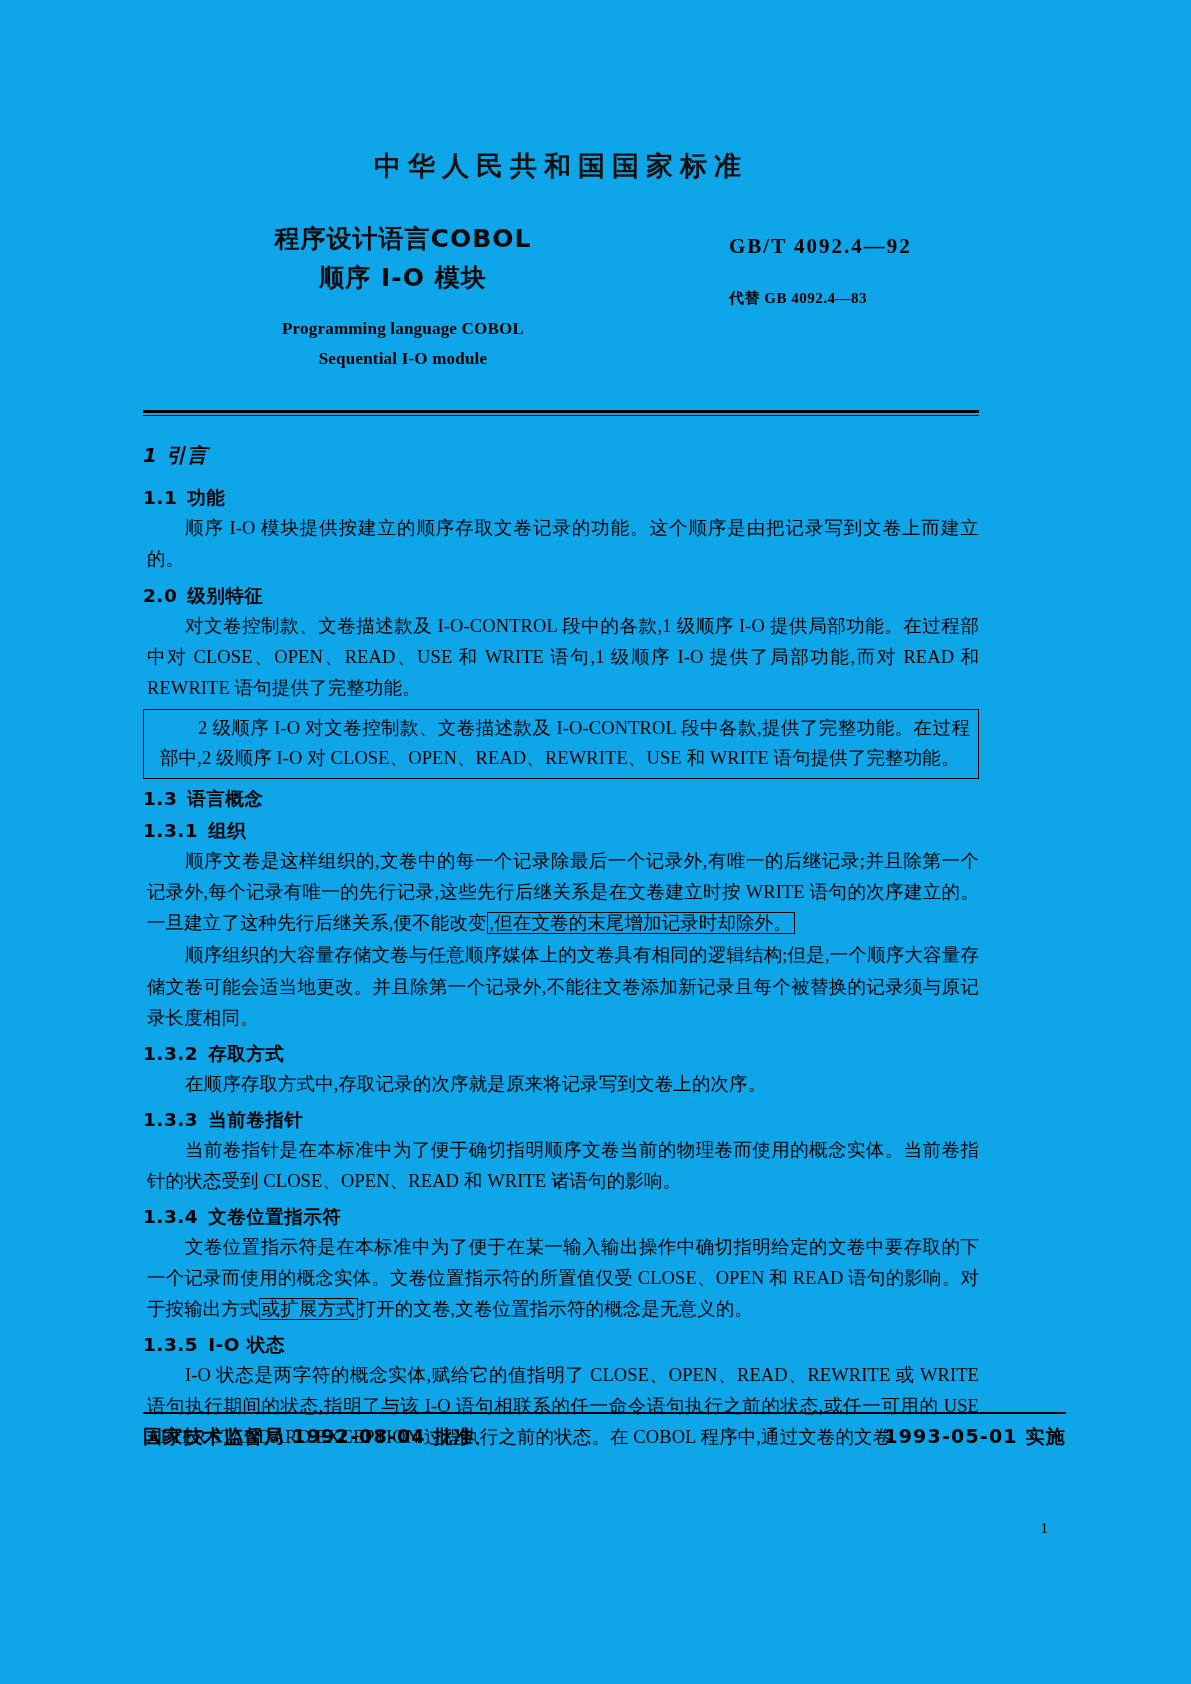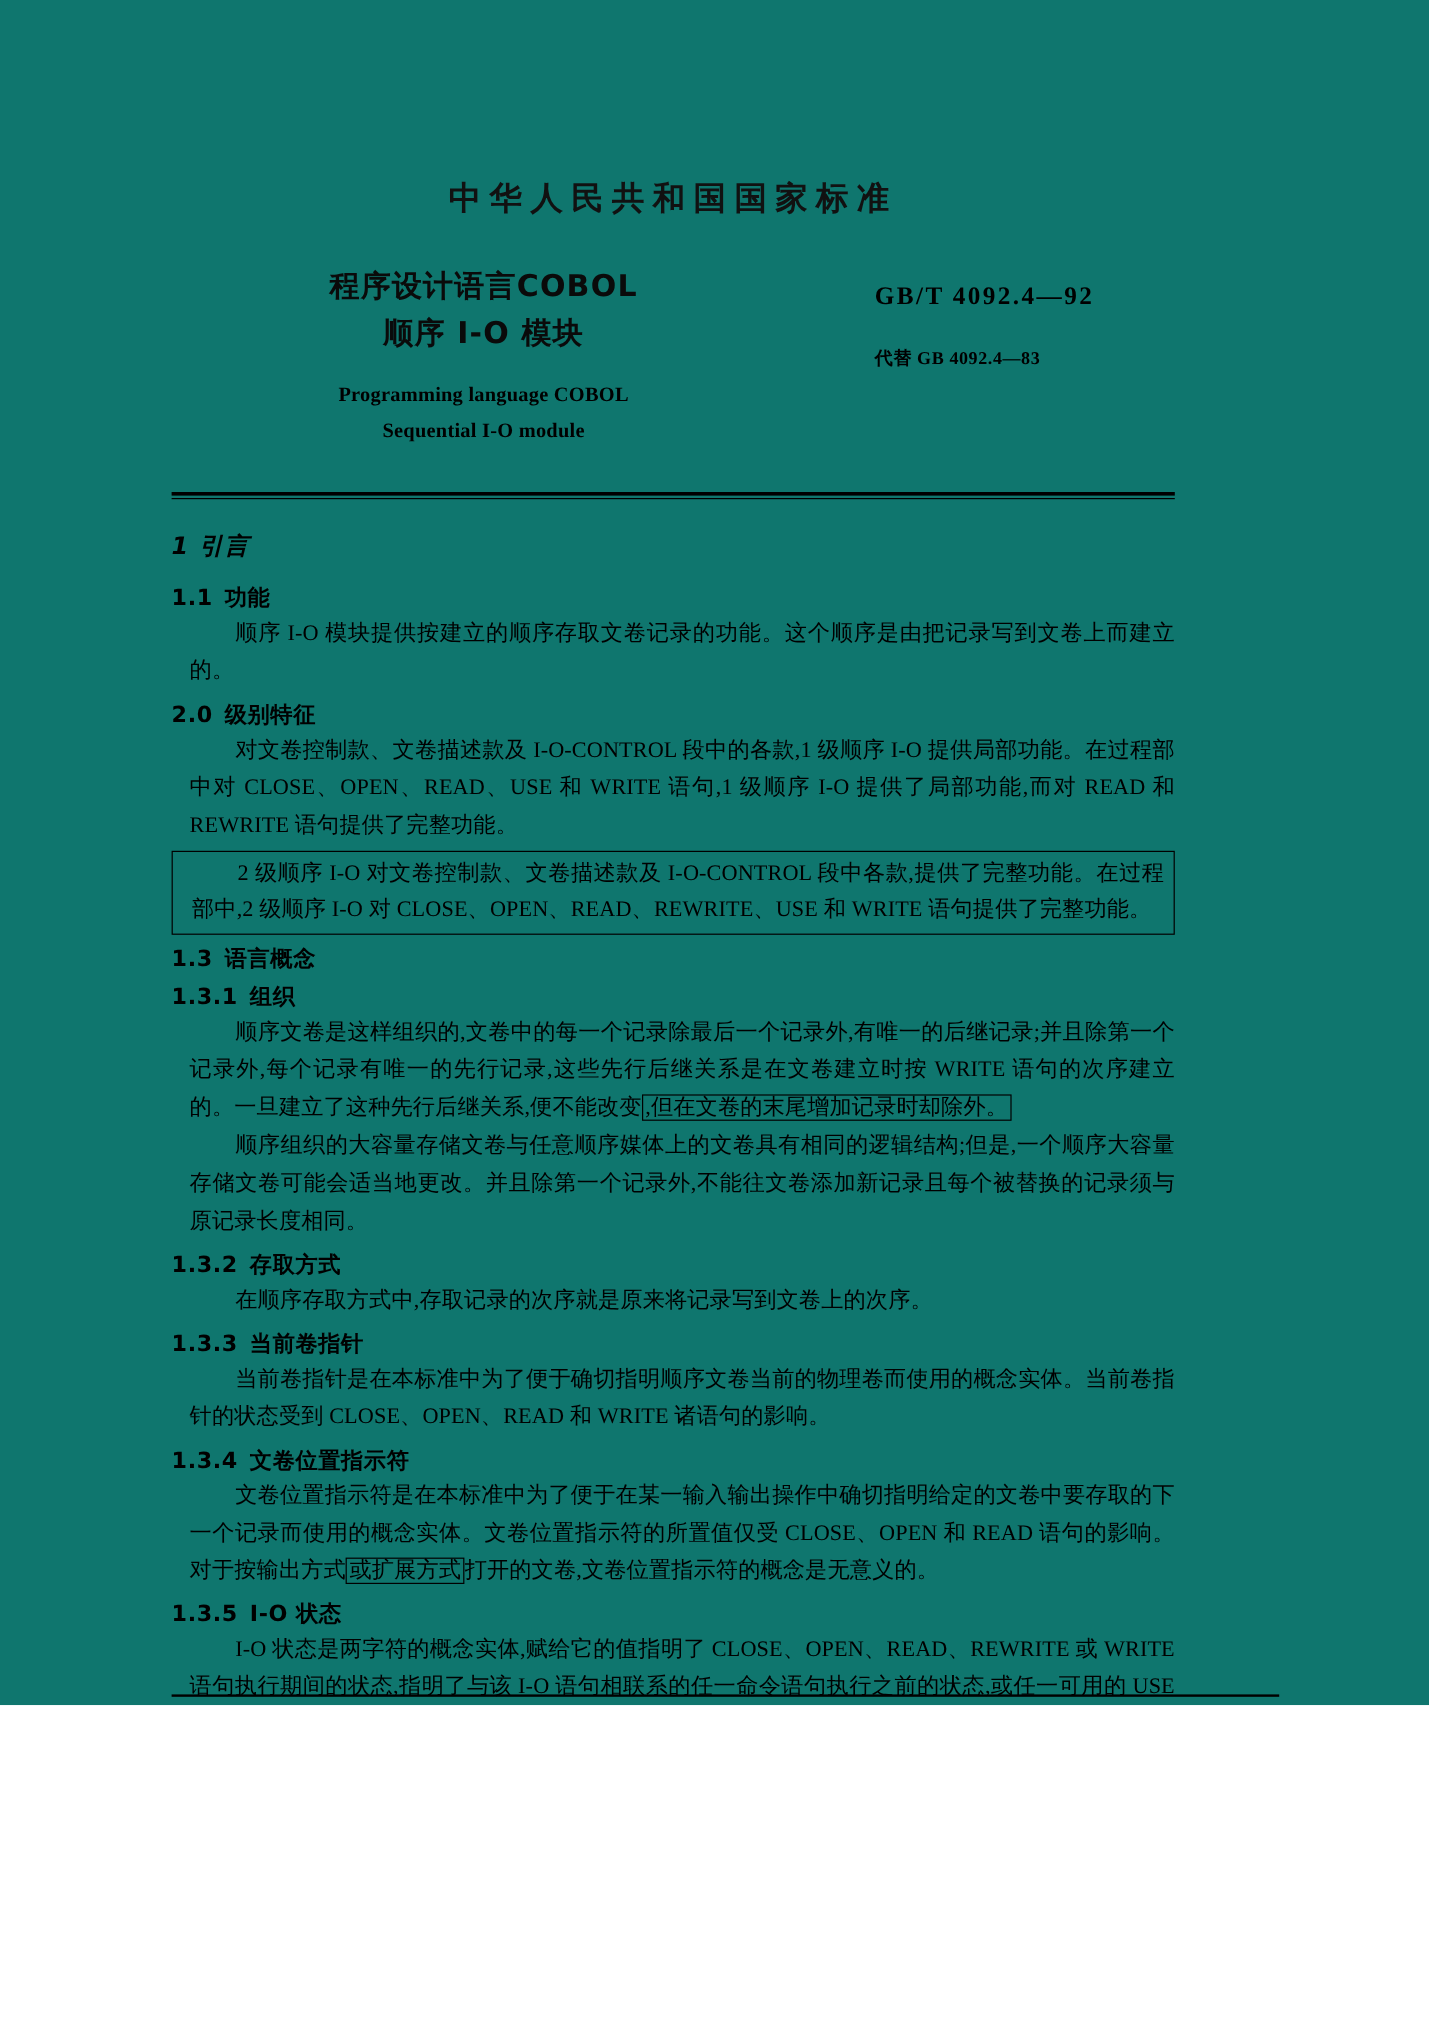--- a/index.html
+++ b/index.html
@@ -7,22 +7,22 @@
     padding: 0;
     background: #ffffff;
   }
   body {
     font-family: "Liberation Serif", "DejaVu Serif", serif;
     color: #000000;
   }
   #page {
     position: relative;
     width: 1191px;
-    height: 1421px;
-    background: #0f766e;
+    height: 1684px;
+    background: #0ea5e9;
     overflow: hidden;
     margin: 0 auto;
   }
   .content {
     position: absolute;
     left: 143px;
     top: 0;
     width: 836px;
   }
 
@@ -113,21 +113,21 @@
   }
   .h2 {
     font-family: "DejaVu Sans", "Liberation Sans", sans-serif;
     font-weight: bold;
     font-size: 18.5px;
     margin: 7px 0 3px 0;
     letter-spacing: 0.5px;
   }
   .h2 .num { margin-right: 10px; }
   p.para {
-    margin: 0 0 1px 15px;
+    margin: 0 0 1px 4px;
     text-indent: 38px;
     text-align: justify;
     text-justify: inter-ideograph;
     line-height: 1.68;
     font-family: "Liberation Serif", "DejaVu Serif", serif;
     font-size: 18.5px;
     letter-spacing: 0.1px;
     word-break: break-word;
   }
 

